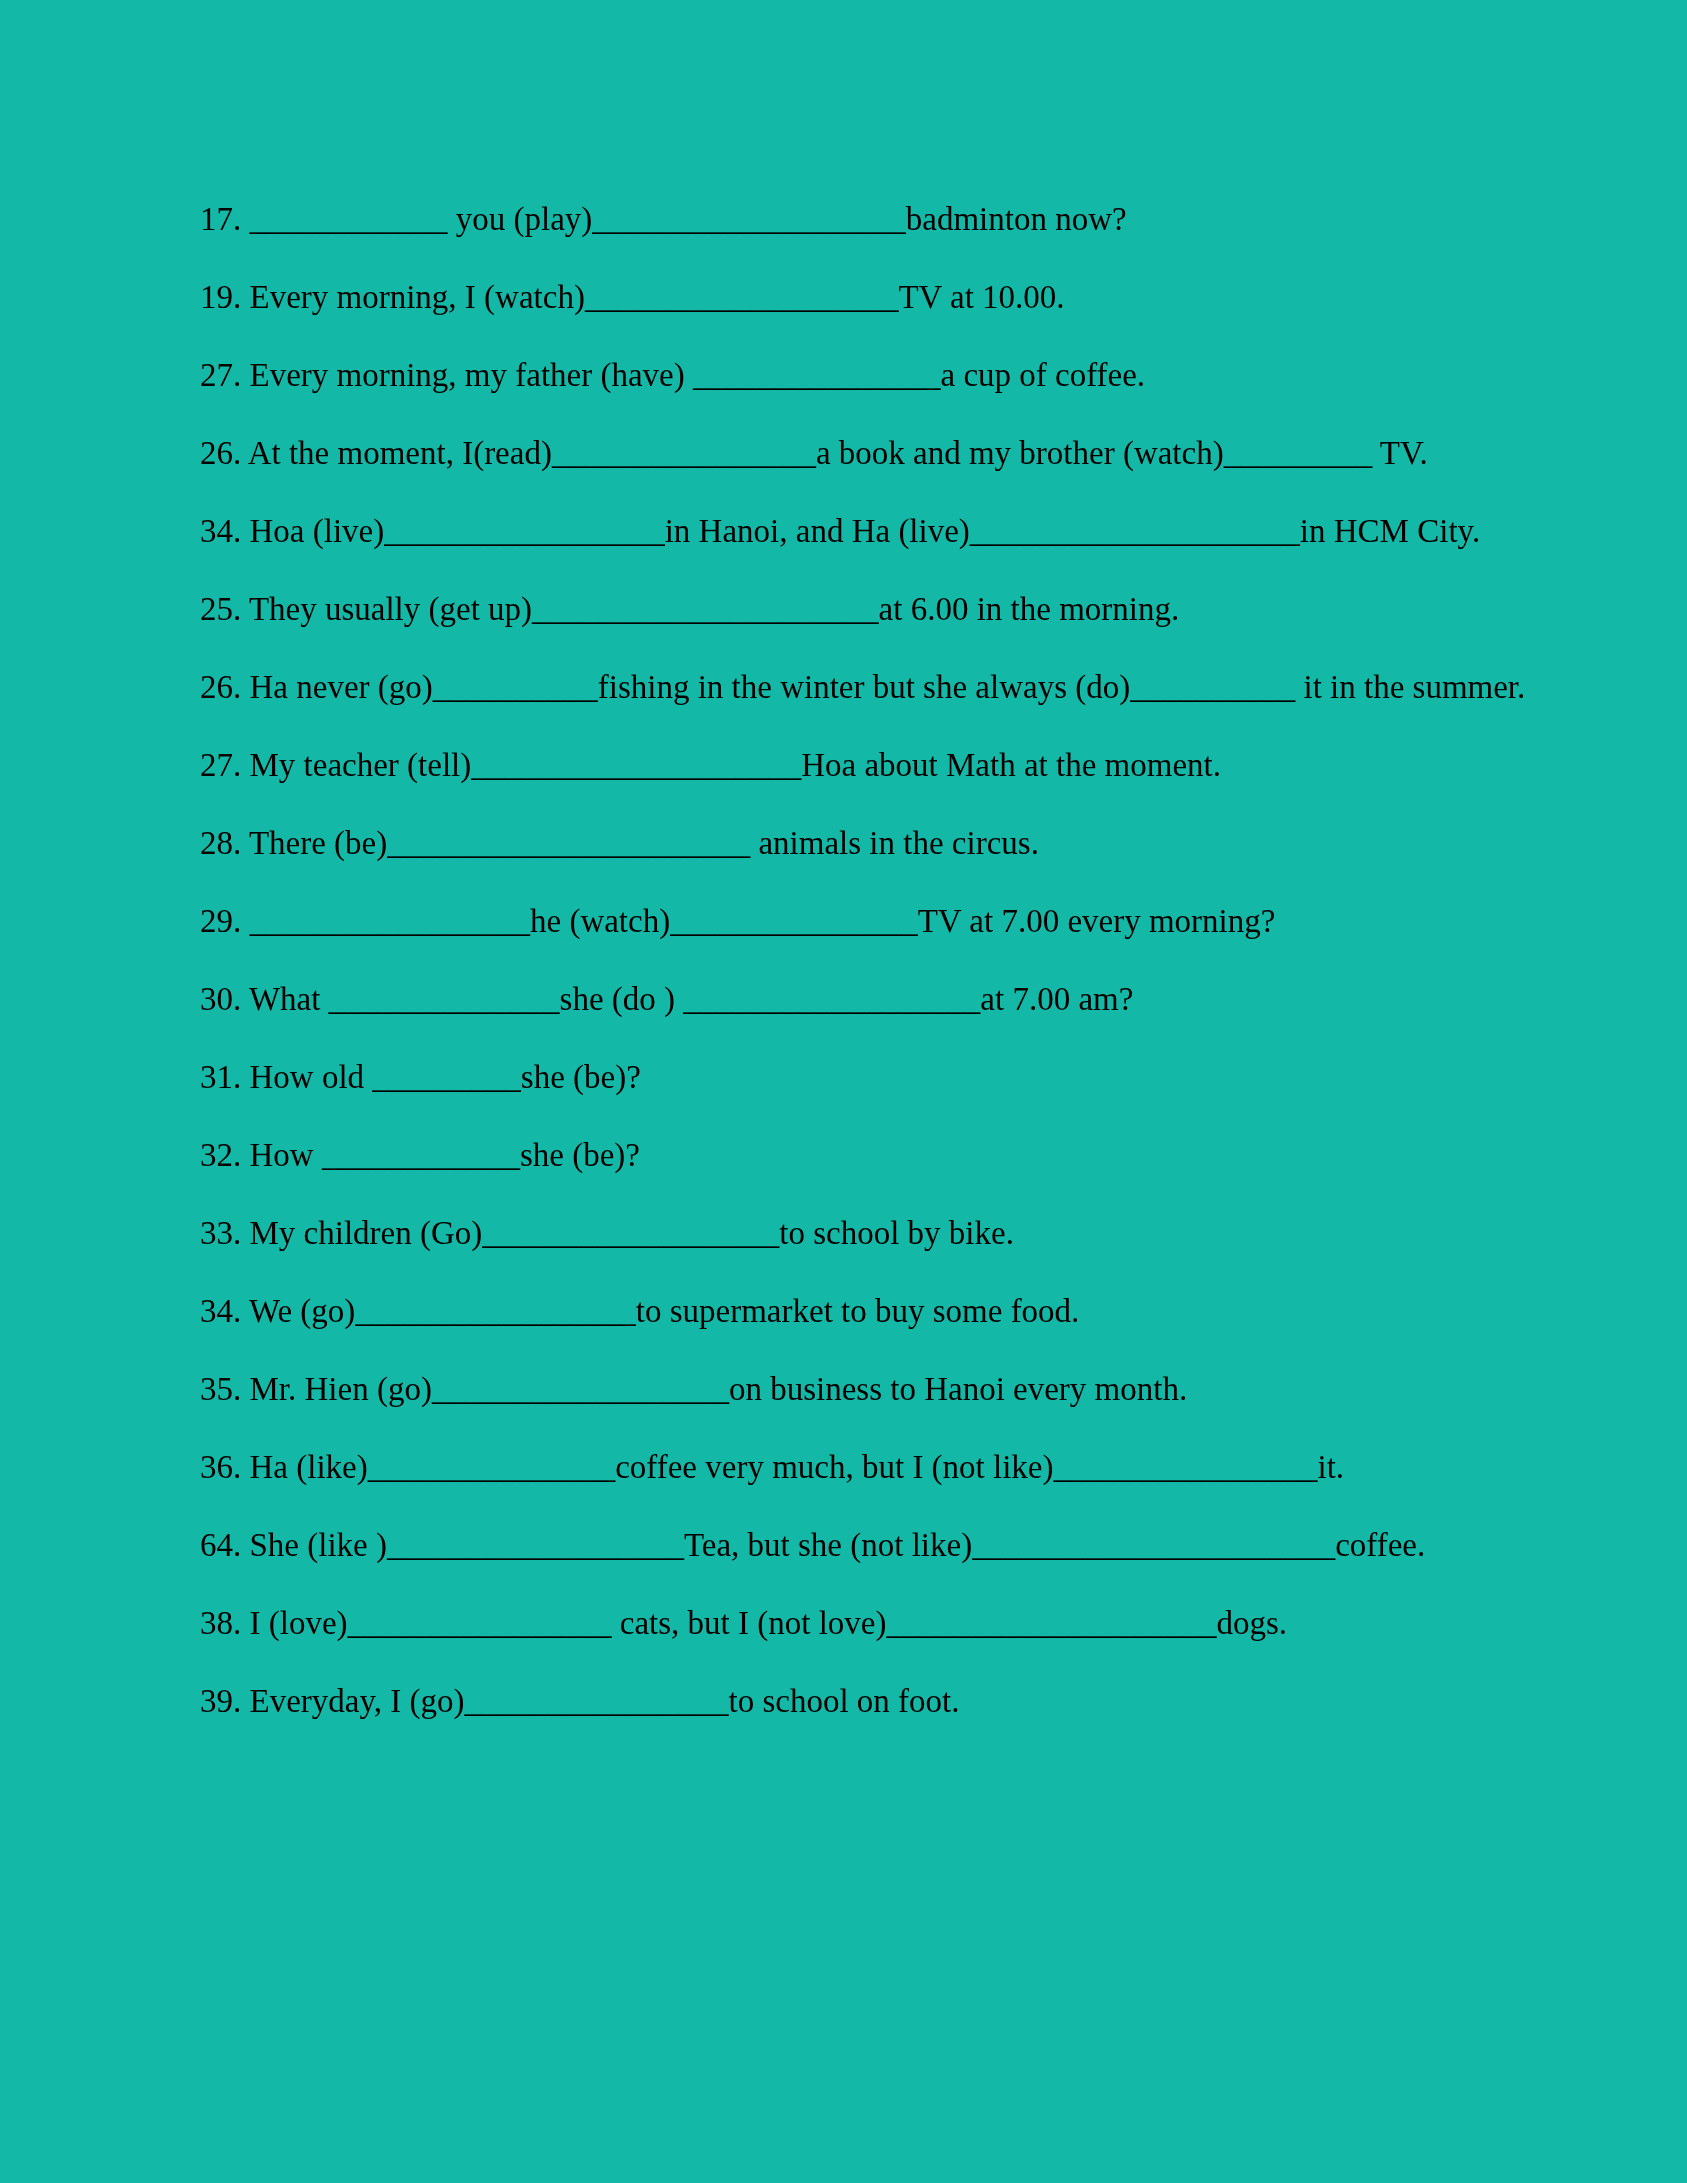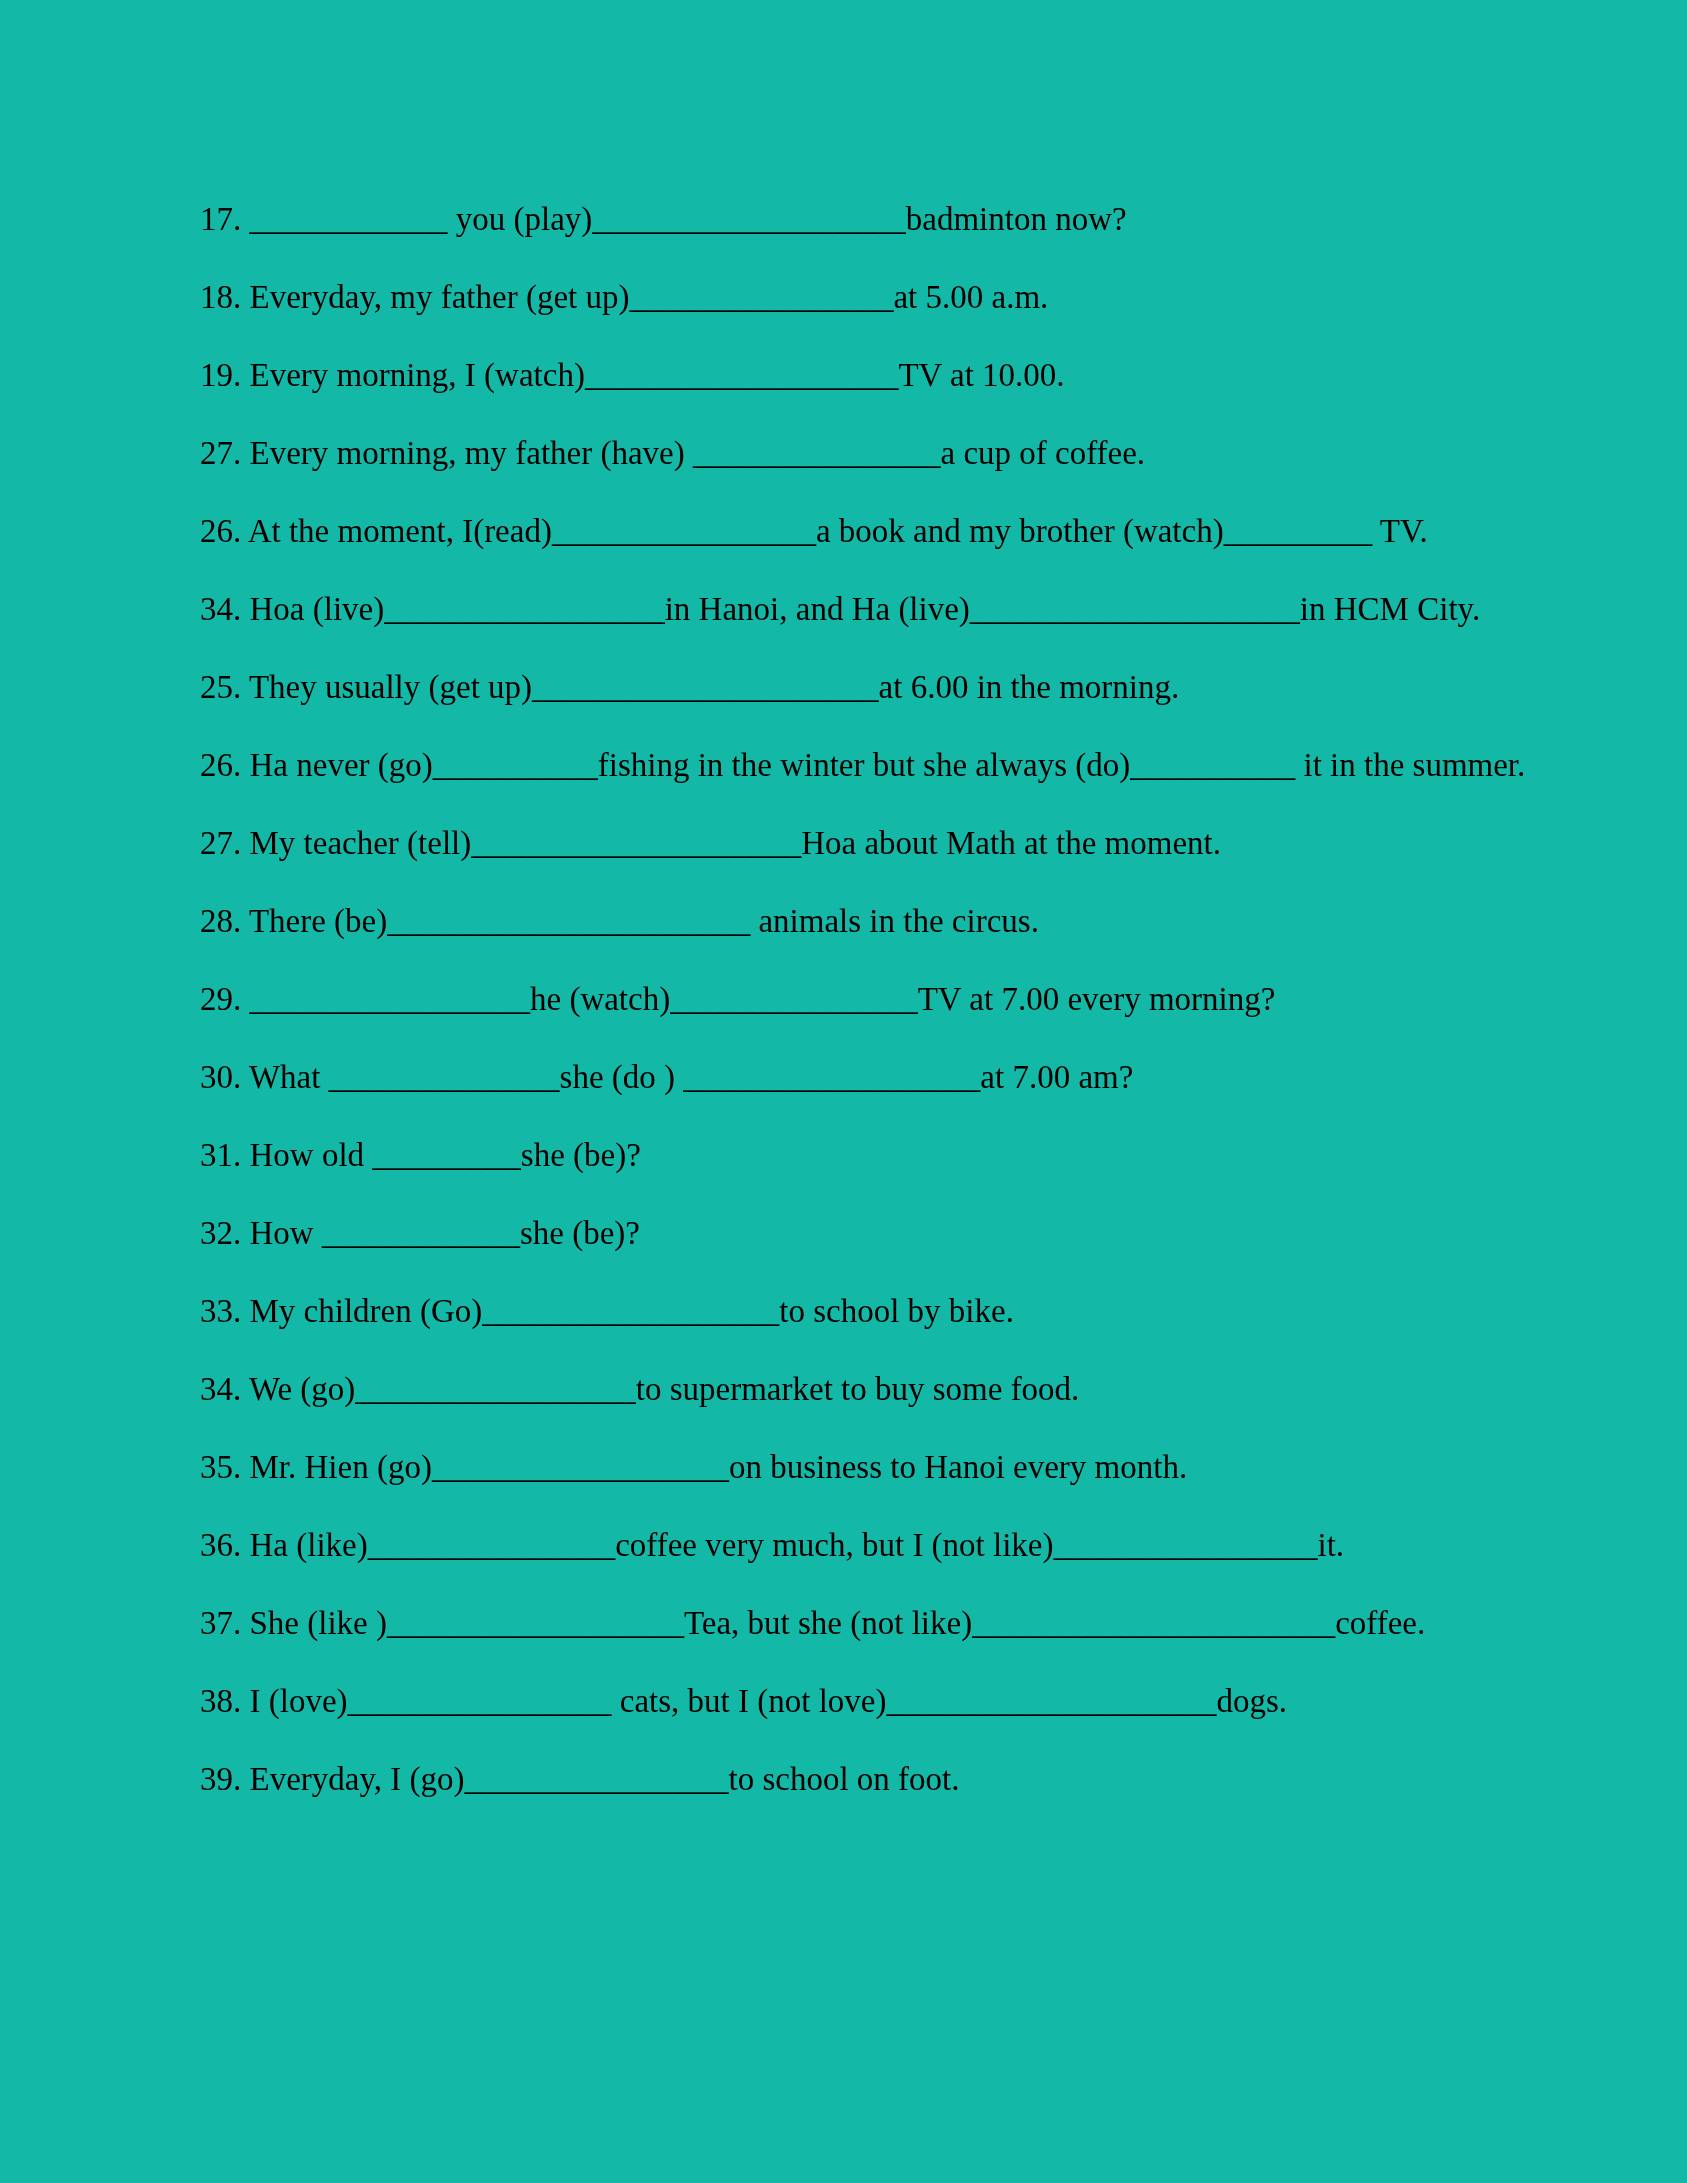--- a/index.html
+++ b/index.html
@@ -30,35 +30,34 @@
     white-space: nowrap;
     letter-spacing: 0;
   }
 </style>
 </head>
 <body>
 
 <div class="page">
   <div class="content">
     <p class="line">17. ____________ you (play)___________________badminton now?</p>
-    <p class="line">18. Everyday, my father (get up)________________at 5.00 a.m.</p>
     <p class="line">19. Every morning, I (watch)___________________TV at 10.00.</p>
     <p class="line">27. Every morning, my father (have) _______________a cup of coffee.</p>
     <p class="line">26. At the moment, I(read)________________a book and my brother (watch)_________ TV.</p>
     <p class="line">34. Hoa (live)_________________in Hanoi, and Ha (live)____________________in HCM City.</p>
     <p class="line">25. They usually (get up)_____________________at 6.00 in the morning.</p>
     <p class="line">26. Ha never (go)__________fishing in the winter but she always (do)__________ it in the summer.</p>
     <p class="line">27. My teacher (tell)____________________Hoa about Math at the moment.</p>
     <p class="line">28. There (be)______________________ animals in the circus.</p>
     <p class="line">29. _________________he (watch)_______________TV at 7.00 every morning?</p>
     <p class="line">30. What ______________she (do ) __________________at 7.00 am?</p>
     <p class="line">31. How old _________she (be)?</p>
     <p class="line">32. How ____________she (be)?</p>
     <p class="line">33. My children (Go)__________________to school by bike.</p>
     <p class="line">34. We (go)_________________to supermarket to buy some food.</p>
     <p class="line">35. Mr. Hien (go)__________________on business to Hanoi every month.</p>
     <p class="line">36. Ha (like)_______________coffee very much, but I (not like)________________it.</p>
-    <p class="line">37. She (like )__________________Tea, but she (not like)______________________coffee.</p>
+    <p class="line">64. She (like )__________________Tea, but she (not like)______________________coffee.</p>
     <p class="line">38. I (love)________________ cats, but I (not love)____________________dogs.</p>
     <p class="line">39. Everyday, I (go)________________to school on foot.</p>
   </div>
 </div>
 
 
 </body></html>

